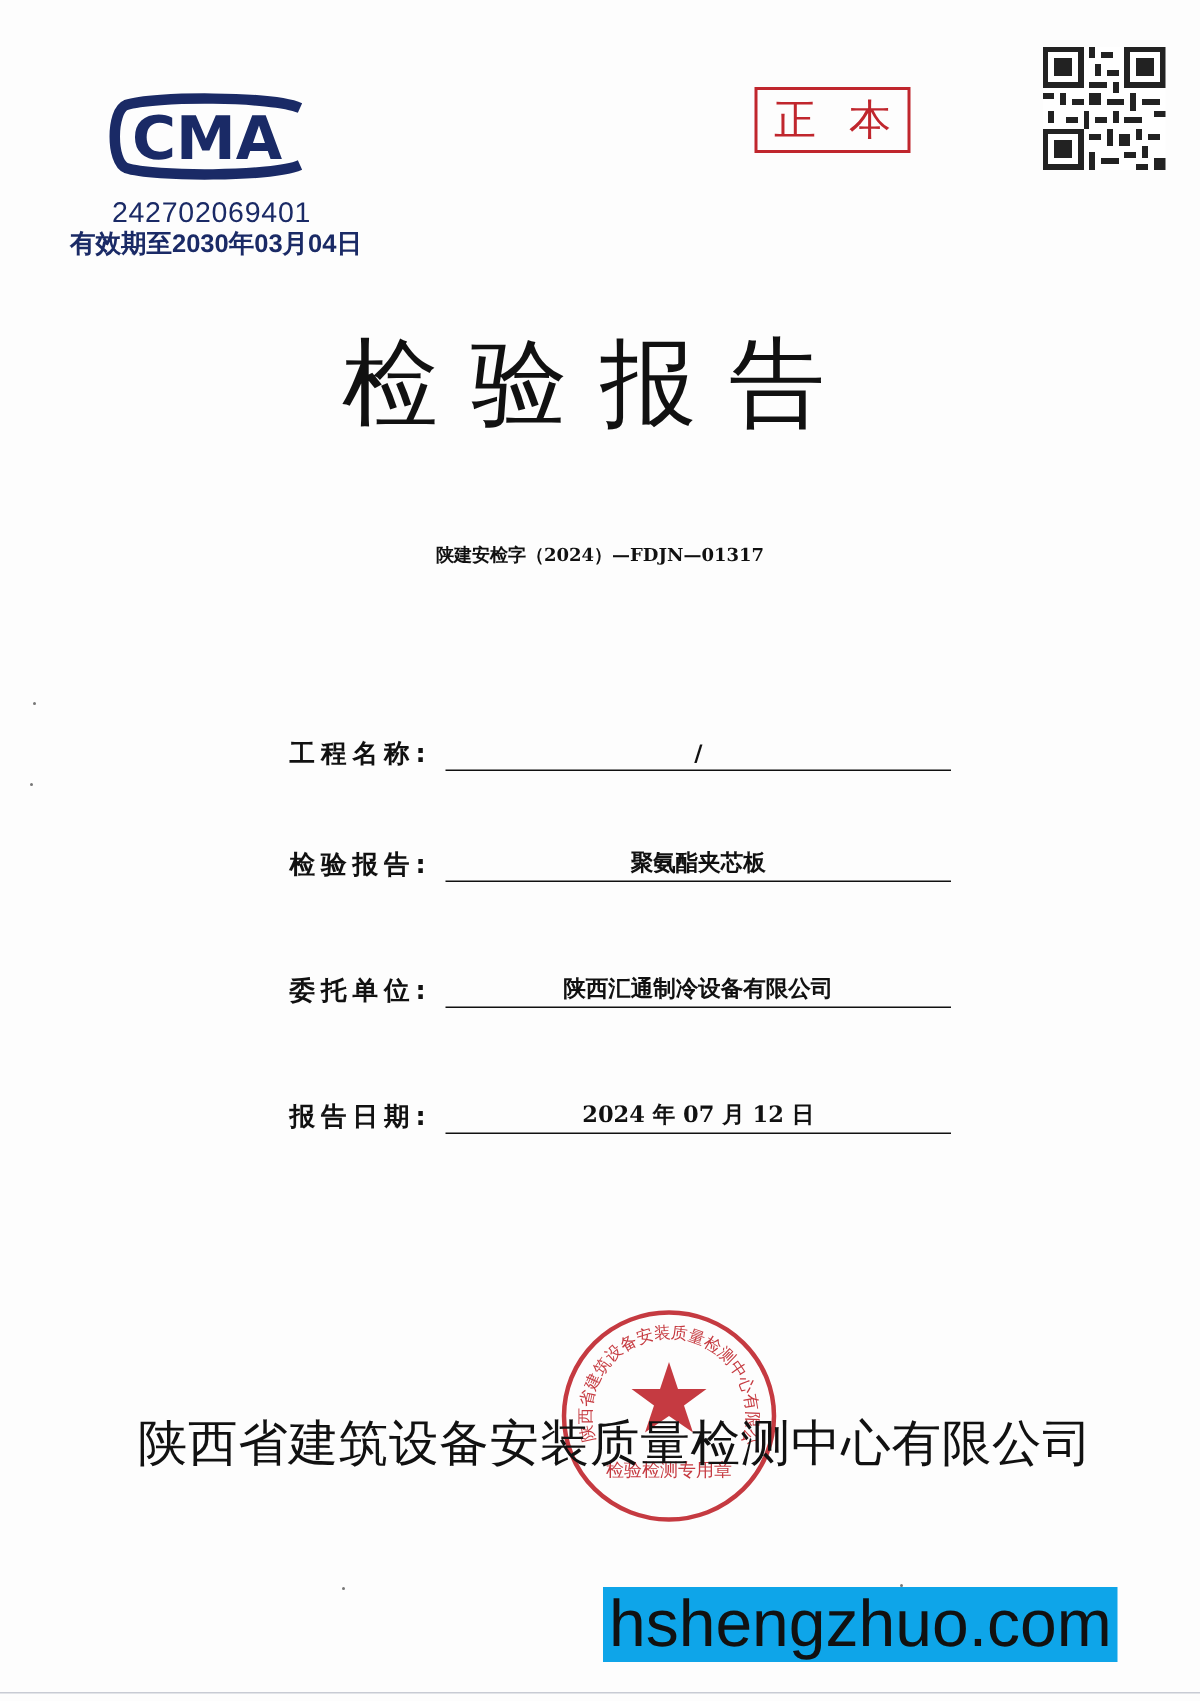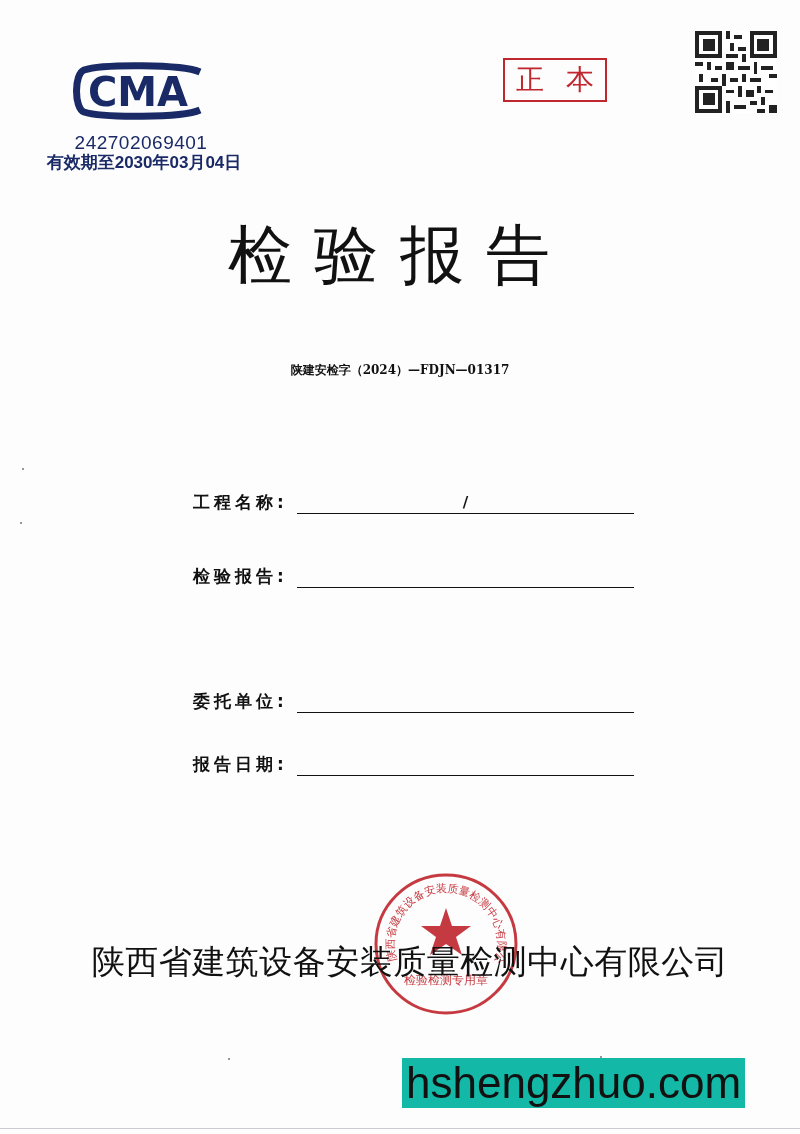--- a/index.html
+++ b/index.html
@@ -37,33 +37,33 @@
     
     .field { position: absolute; left: 193px; width: 445px; height: 30px; }
     .field-label { position: absolute; left: 0; bottom: 4px; font-size: 17px; font-weight: bold;
       letter-spacing: 4px; font-family: "DejaVu Sans", sans-serif; white-space: nowrap; }
     .field-line { position: absolute; left: 104px; right: 4px; bottom: 4px; border-bottom: 1.5px solid #111; }
     .field-value { position: absolute; left: 104px; right: 4px; bottom: 7px; text-align: center;
       font-size: 15px; font-weight: bold; font-family: "DejaVu Serif", serif; }
 
     #field-project { top: 477px; margin-top: 11px; }
     #field-sample { top: 562px; }
-    #field-client { top: 646px; margin-top: 41px; }
-    #field-date { top: 730px; margin-top: 20px; }
+    #field-client { top: 646px; }
+    #field-date { top: 730px; }
 
     
     #company-name { left: 60px; top: 940px; width: 700px; text-align: center;
       font-size: 33px; font-family: "DejaVu Sans", sans-serif; letter-spacing: 0.5px; z-index: 2; }
 
     
     #round-seal { left: 372px; top: 872px; width: 148px; height: 145px; z-index: 1; opacity: 0.9; }
 
     
     #watermark { left: 402px; top: 1058px; font-family: "Liberation Sans", "DejaVu Sans", sans-serif;
-      font-size: 44px; color: #111; background: #14b8a6; padding: 0 4px; z-index: 3; }
+      font-size: 44px; color: #111; background: #0ea5e9; padding: 0 4px; z-index: 3; }
 
     #bottom-divider { left: 0; top: 1128px; width: 800px; height: 0; border-top: 1px solid #c8cbd4; }
     .speck { position: absolute; width: 2px; height: 2px; background: #777; border-radius: 50%; }
   </style>
 </head>
 <body>
 
 <svg id="cma-logo" class="abs" viewBox="0 0 136 58">
   <path d="M128 10 C 110 2, 30 2, 12 8 C 2 12, 2 46, 12 50 C 30 56, 110 56, 128 48" fill="none" stroke="#1a2a66" stroke-width="7"></path>
   <text x="66" y="44" text-anchor="middle" font-family="DejaVu Sans, sans-serif" font-weight="bold" font-size="40" fill="#1a2a66">CMA</text>
@@ -126,28 +126,31 @@
 <div id="report-number" class="abs">陕建安检字（2024）—FDJN—01317</div>
 
 <div id="field-project" class="field">
   <span class="field-label">工程名称:</span>
   <span class="field-line"></span>
   <span class="field-value">/</span>
 </div>
 <div id="field-sample" class="field">
   <span class="field-label">检验报告:</span>
   <span class="field-line"></span>
+  <span class="field-value">聚氨酯夹芯板</span>
 </div>
 <div id="field-client" class="field">
   <span class="field-label">委托单位:</span>
   <span class="field-line"></span>
+  <span class="field-value">陕西汇通制冷设备有限公司</span>
 </div>
 <div id="field-date" class="field">
   <span class="field-label">报告日期:</span>
   <span class="field-line"></span>
+  <span class="field-value">2024 年 07 月 12 日</span>
 </div>
 
 <svg id="round-seal" class="abs" viewBox="0 0 148 145">
   <defs>
     <path id="seal-arc" d="M 26 92 A 52 52 0 1 1 122 92"></path>
   </defs>
   <ellipse cx="74" cy="72" rx="70" ry="69" fill="none" stroke="#c0262d" stroke-width="3"></ellipse>
   <text font-size="11" fill="#c0262d" font-family="DejaVu Serif, serif">
     <textPath href="#seal-arc" startOffset="2%">陕西省建筑设备安装质量检测中心有限公司</textPath>
   </text>

